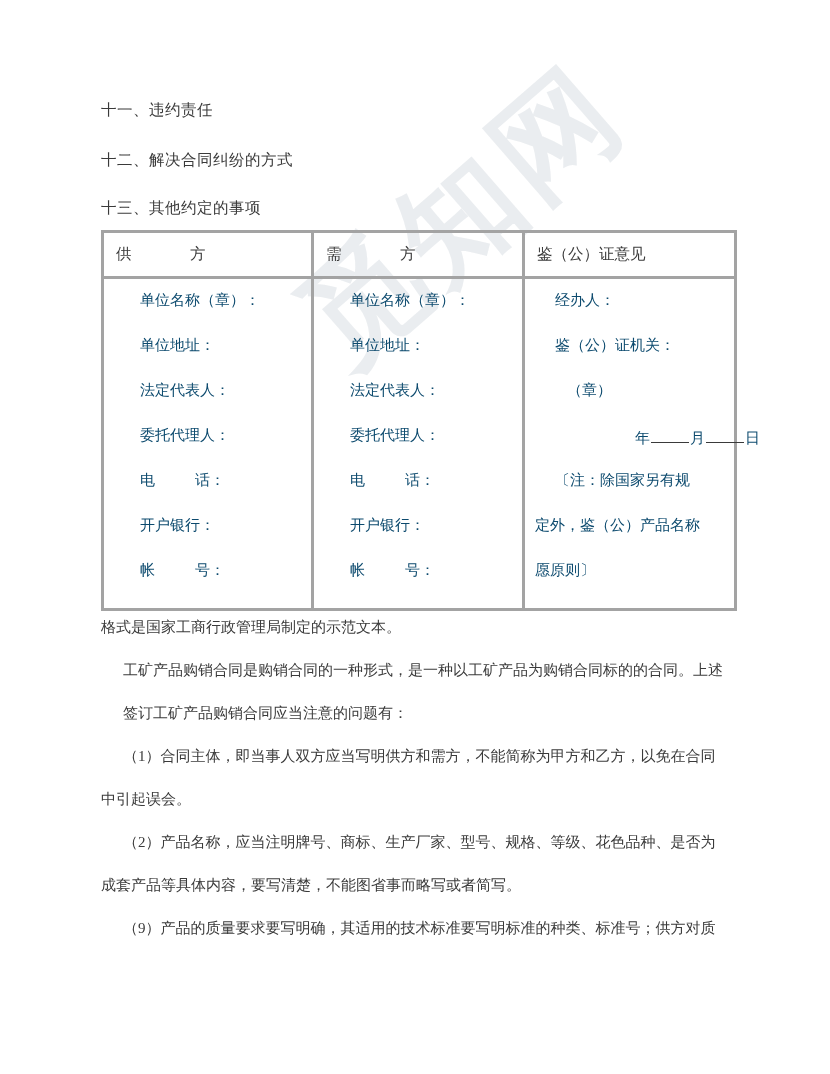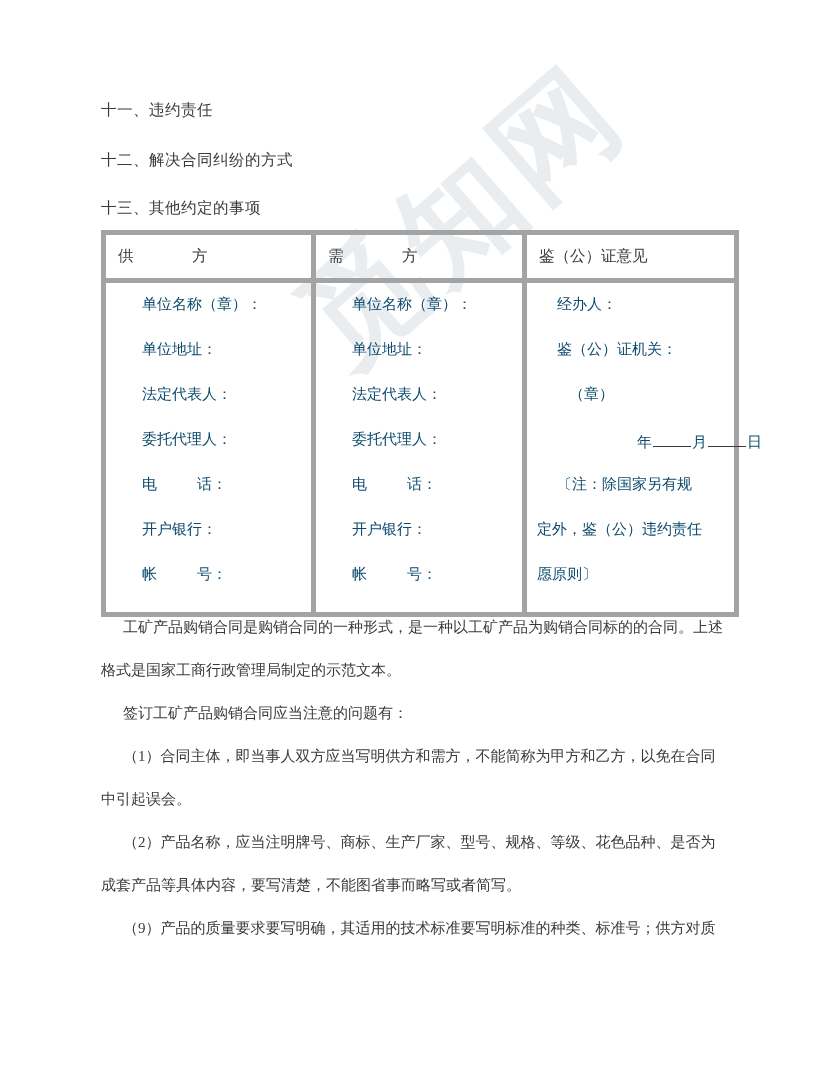--- a/index.html
+++ b/index.html
@@ -71,21 +71,21 @@
   .contract-table {
     position: absolute;
     left: 101px;
     top: 230px;
     width: 633px;
     border-collapse: collapse;
     table-layout: fixed;
     background: transparent;
   }
   .contract-table td {
-    border: 5px solid #a3a3a3;
+    border: 3px solid #a3a3a3;
     padding: 0;
     vertical-align: top;
     background: transparent;
   }
   .col-a { width: 210px; }
   .col-b { width: 211px; }
   .col-c { width: 212px; margin-left: 23px; }
 
   .hdr-cell {
     height: 43px;
@@ -241,31 +241,31 @@
             </ul>
           </td>
 
           <td class="body-cell col-c">
             <ul class="field-list">
               <li>经办人：</li>
               <li>鉴（公）证机关：</li>
               <li class="indent-chapter">（章）</li>
               <li class="date-line"><span>年</span><span class="uline"></span><span>月</span><span class="uline"></span><span>日</span></li>
               <li class="note-line-1">〔注：除国家另有规</li>
-              <li class="note-line-2">定外，鉴（公）违约责任</li>
+              <li class="note-line-2">定外，鉴（公）产品名称</li>
               <li class="note-line-3">愿原则〕</li>
             </ul>
           </td>
         </tr>
       </tbody>
     </table>
 
     <div class="para p-1">
+      <span class="ln">格式是国家工商行政管理局制定的示范文本。</span>
       <span class="ln"><span class="ind"></span><span>工矿产品购销合同是购销合同的一种形式，是一种以工矿产品为购销合同标的的合同。上述</span></span>
-      <span class="ln">格式是国家工商行政管理局制定的示范文本。</span>
     </div>
 
     <div class="para p-2">
       <span class="ln"><span class="ind"></span><span>签订工矿产品购销合同应当注意的问题有：</span></span>
     </div>
 
     <div class="para p-3">
       <span class="ln"><span class="ind"></span><span>（1）合同主体，即当事人双方应当写明供方和需方，不能简称为甲方和乙方，以免在合同</span></span>
       <span class="ln">中引起误会。</span>
     </div>

